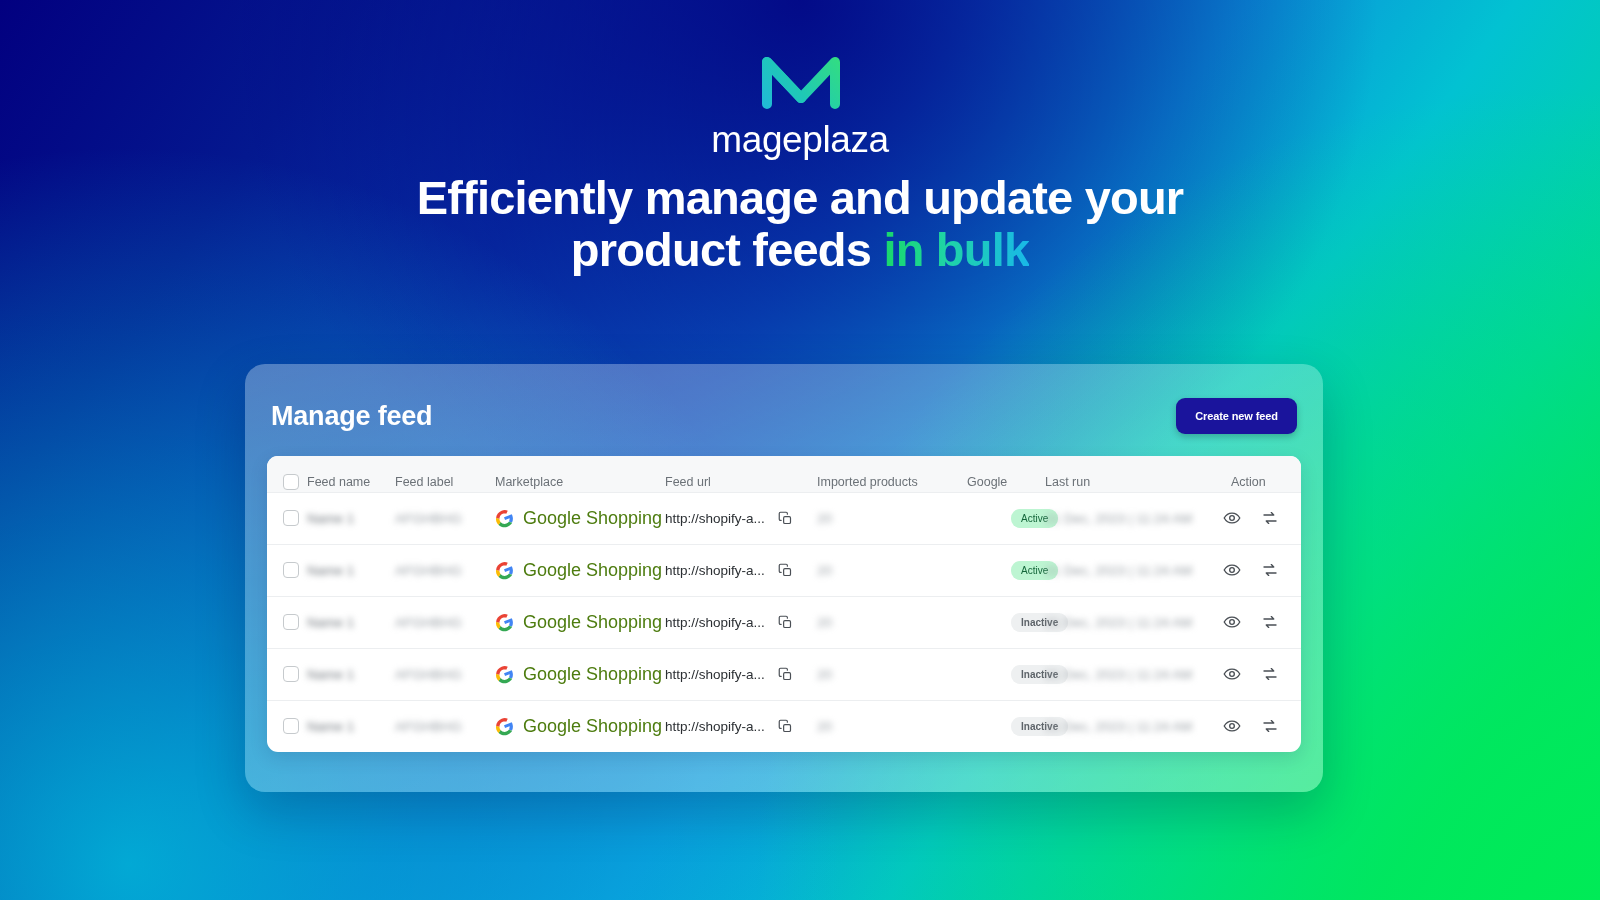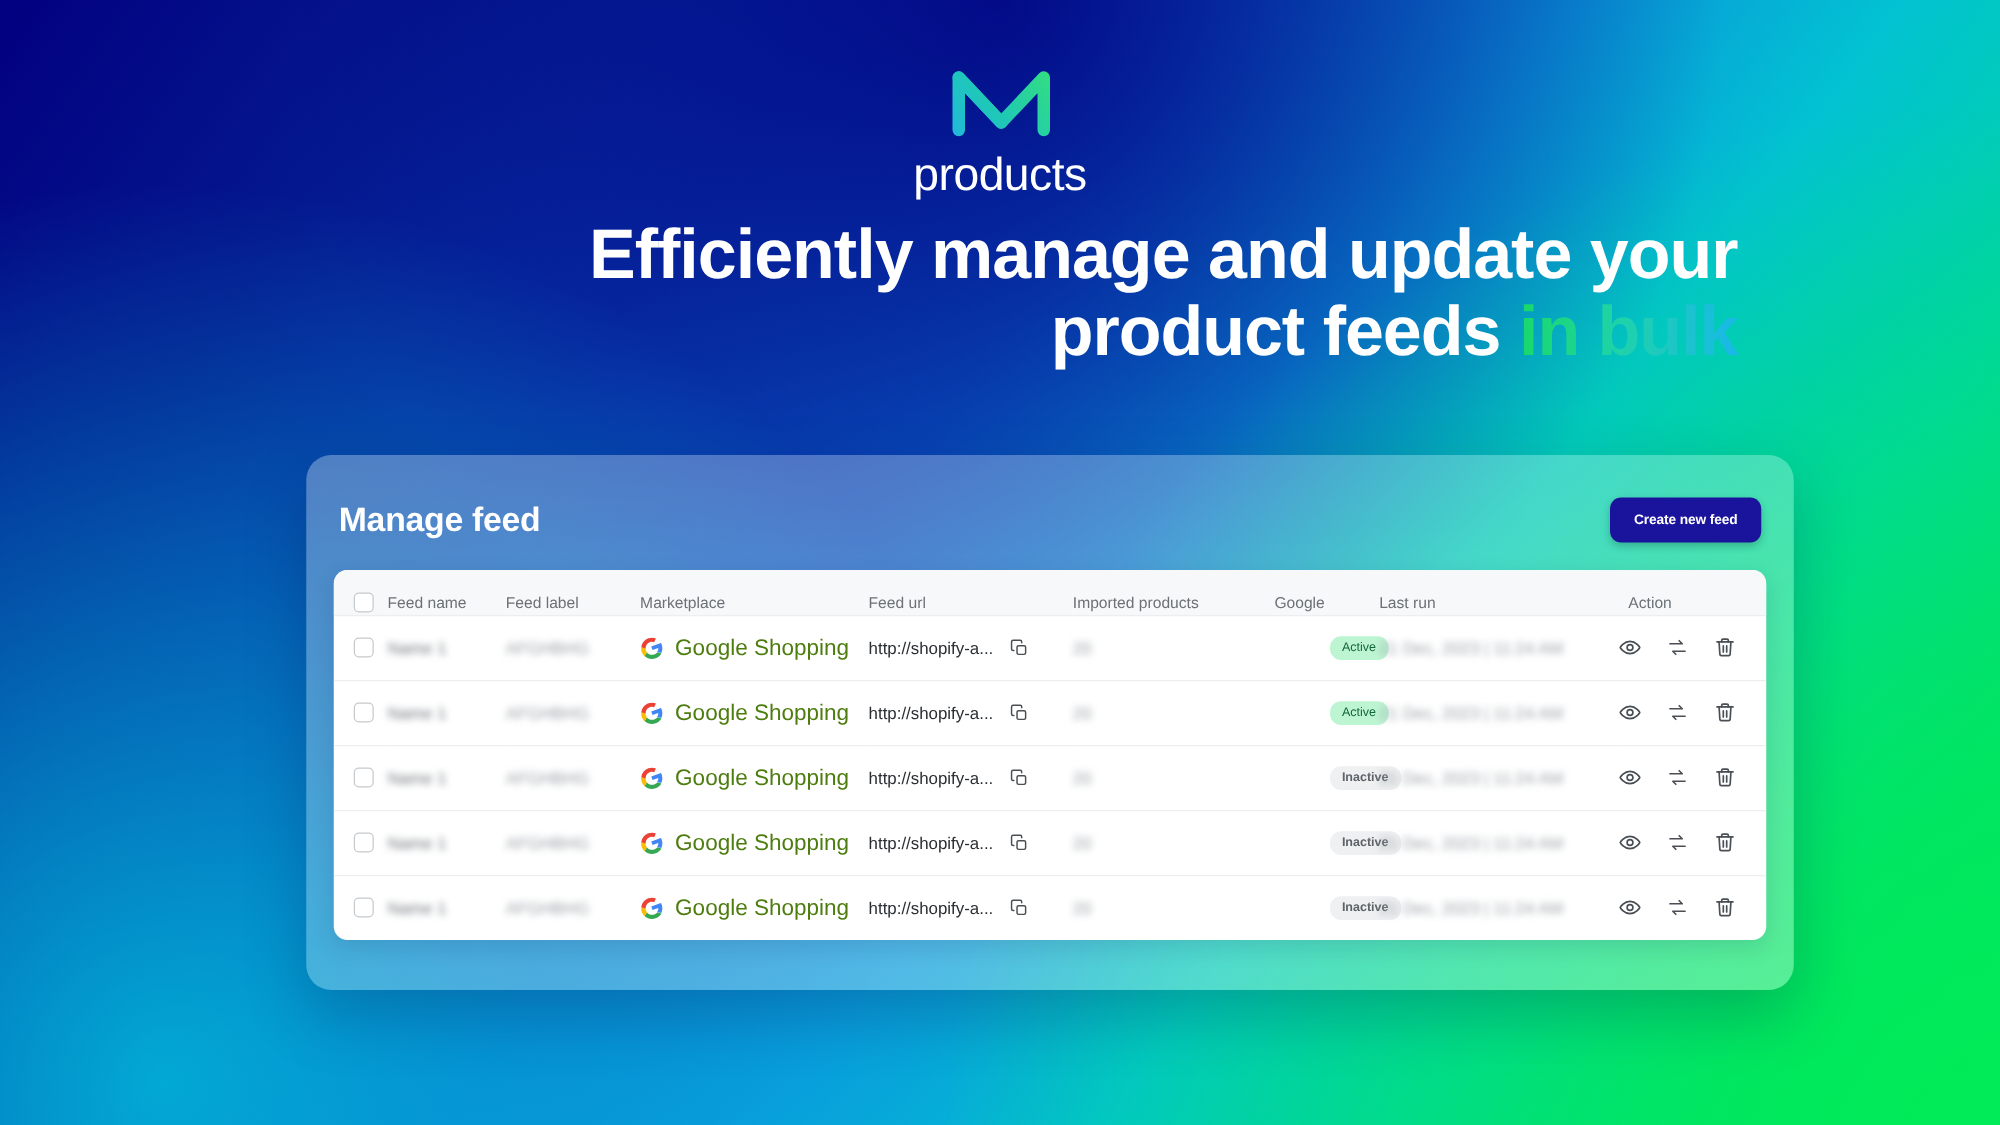--- a/index.html
+++ b/index.html
@@ -60,40 +60,40 @@
     line-height: 1;
   }
 
   
   #headline {
     position: absolute;
     top: 172px;
     left: 50%;
     transform: translateX(-50%);
     width: 1180px;
-    text-align: right;
-    font-size: 56px;
+    text-align: center;
+    font-size: 47px;
     font-weight: 700;
     line-height: 1.1;
     letter-spacing: -0.8px;
     color: #ffffff;
   }
   #headline .accent {
     background: linear-gradient(90deg, #19d86a 0%, #1fd3a8 45%, #19b8e8 100%);
     -webkit-background-clip: text;
     background-clip: text;
     color: transparent;
   }
 
   
   #card {
     position: absolute;
     left: 245px;
     top: 364px;
-    width: 1190px;
+    width: 1078px;
     height: 428px;
     border-radius: 20px;
     background: linear-gradient(160deg,
         rgba(255,255,255,0.30) 0%,
         rgba(255,255,255,0.26) 45%,
         rgba(255,255,255,0.34) 100%);
     box-shadow: 0 20px 50px rgba(2,10,60,0.22);
     padding: 28px 22px 22px 22px;
   }
 
@@ -228,21 +228,21 @@
     <defs>
       <linearGradient id="lg" x1="0" y1="62" x2="86" y2="0" gradientUnits="userSpaceOnUse">
         <stop offset="0" stop-color="#21b6e0"></stop>
         <stop offset="0.45" stop-color="#1fc8b6"></stop>
         <stop offset="1" stop-color="#35e07a"></stop>
       </linearGradient>
     </defs>
     <path d="M10 52 V10 L44 46 L78 10 V52" stroke="url(#lg)" stroke-width="10" stroke-linecap="round" stroke-linejoin="round" fill="none"></path>
     <path d="M10 10 L44 46" stroke="url(#lg)" stroke-width="10" stroke-linecap="round" stroke-linejoin="round" fill="none"></path>
   </svg>
-  <div id="logo-word">products</div>
+  <div id="logo-word">mageplaza</div>
 </div>
 
 <h1 id="headline">
   <span>Efficiently manage and update your</span><br>
   <span>product feeds </span><span class="accent">in bulk</span>
 </h1>
 
 <div id="card">
 
   <div id="card-head">

